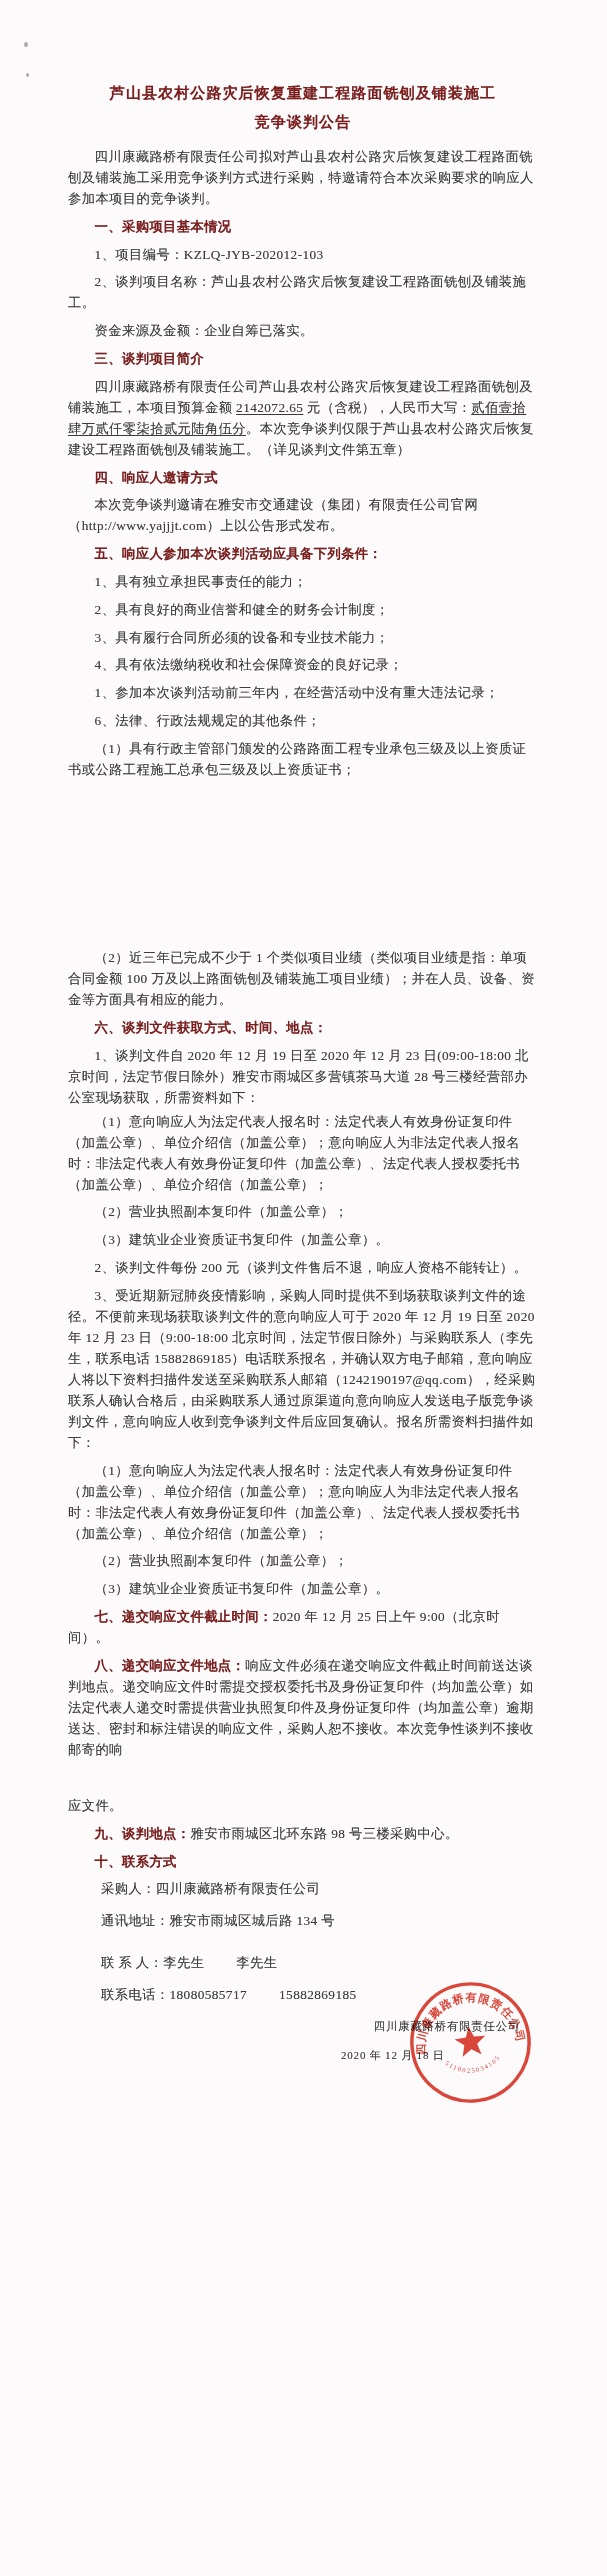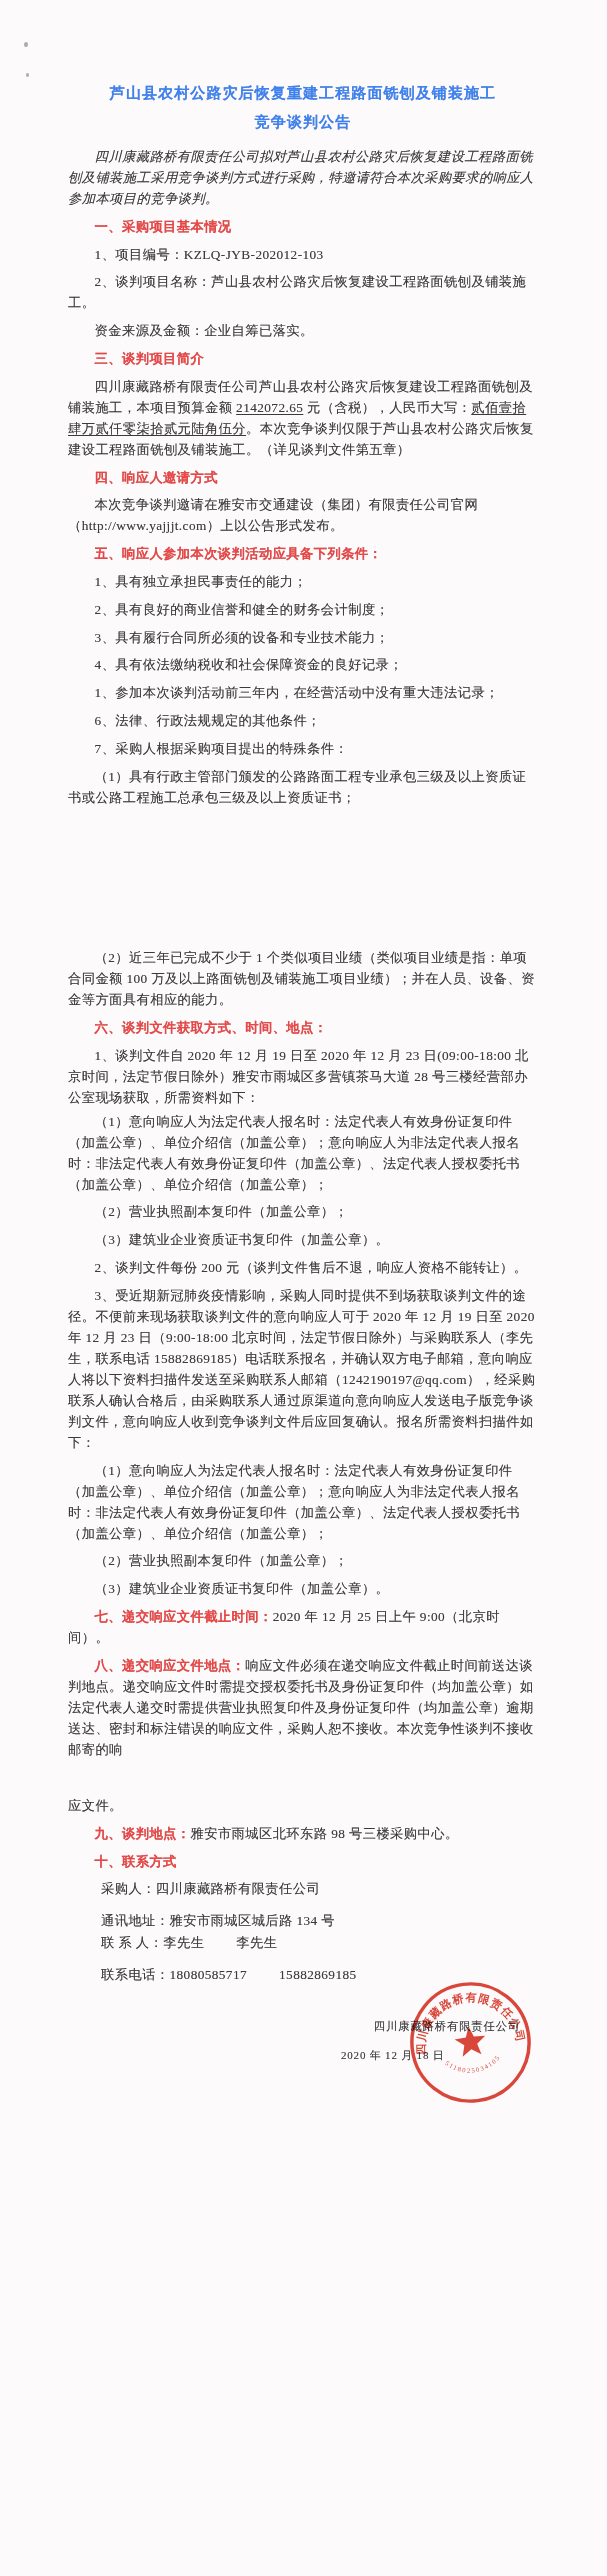--- a/index.html
+++ b/index.html
@@ -9,24 +9,24 @@
     font-family:"Liberation Serif","DejaVu Serif",serif;
     overflow:hidden;
   }
   .scan-page{position:absolute;left:68px;width:470px;}
   p{
     margin:0;font-size:13.3px;line-height:21px;letter-spacing:0.4px;
     color:#3b3b3d;text-indent:2em;
     text-shadow:0 0 0.4px rgba(70,70,72,.45);
   }
   .gap{margin-top:6.8px;}
-  .h{font-weight:bold;color:#ef4444;}
+  .h{font-weight:bold;color:#7f1d1d;}
   .title{
     text-align:center;font-weight:bold;font-size:15px;line-height:29px;
-    text-indent:0;letter-spacing:1.1px;color:#3b82f6;
+    text-indent:0;letter-spacing:1.1px;color:#7f1d1d;
   }
   .u{text-decoration:underline;text-underline-offset:2.3px;}
   .dense{line-height:21px;}
   .contact{padding-left:33px;text-indent:0;}
   .contact .sep{display:inline-block;width:32px;}
   .sig-block{
     position:absolute;left:341px;top:2017px;width:212px;text-align:center;
   }
   .sig-block .sig-company{font-size:11.4px;line-height:18px;text-indent:0;letter-spacing:0.8px;text-align:center;}
   .sig-block .sig-date{font-size:11px;line-height:18px;text-indent:0;letter-spacing:0.8px;text-align:left;margin-top:10.6px;}
@@ -40,42 +40,41 @@
 </style>
 </head>
 <body>
 
 <div class="speck" id="speck1"></div>
 <div class="speck" id="speck2"></div>
 
 <div class="scan-page" style="top:79px;">
   <p class="title">芦山县农村公路灾后恢复重建工程路面铣刨及铺装施工</p>
   <p class="title">竞争谈判公告</p>
-  <p class="gap" style="margin-top:9px;font-style:italic;">四川康藏路桥有限责任公司拟对芦山县农村公路灾后恢复建设工程路面铣刨及铺装施工采用竞争谈判方式进行采购，特邀请符合本次采购要求的响应人参加本项目的竞争谈判。</p>
+  <p class="gap" style="margin-top:9px;">四川康藏路桥有限责任公司拟对芦山县农村公路灾后恢复建设工程路面铣刨及铺装施工采用竞争谈判方式进行采购，特邀请符合本次采购要求的响应人参加本项目的竞争谈判。</p>
 
   <p class="h gap">一、采购项目基本情况</p>
   <p class="gap">1、项目编号：KZLQ-JYB-202012-103</p>
   <p class="gap">2、谈判项目名称：芦山县农村公路灾后恢复建设工程路面铣刨及铺装施工。</p>
 
   <p class="gap">资金来源及金额：企业自筹已落实。</p>
 
   <p class="h gap">三、谈判项目简介</p>
   <p class="gap"><span>四川康藏路桥有限责任公司芦山县农村公路灾后恢复建设工程路面铣刨及铺装施工，本项目预算金额 </span><span class="u">2142072.65</span><span> 元（含税），人民币大写：</span><span class="u">贰佰壹拾肆万贰仟零柒拾贰元陆角伍分</span><span>。本次竞争谈判仅限于芦山县农村公路灾后恢复建设工程路面铣刨及铺装施工。（详见谈判文件第五章）</span></p>
 
   <p class="h gap">四、响应人邀请方式</p>
   <p class="gap">本次竞争谈判邀请在雅安市交通建设（集团）有限责任公司官网（http://www.yajjjt.com）上以公告形式发布。</p>
 
   <p class="h gap">五、响应人参加本次谈判活动应具备下列条件：</p>
   <p class="gap">1、具有独立承担民事责任的能力；</p>
   <p class="gap">2、具有良好的商业信誉和健全的财务会计制度；</p>
   <p class="gap">3、具有履行合同所必须的设备和专业技术能力；</p>
   <p class="gap">4、具有依法缴纳税收和社会保障资金的良好记录；</p>
   <p class="gap">1、参加本次谈判活动前三年内，在经营活动中没有重大违法记录；</p>
   <p class="gap">6、法律、行政法规规定的其他条件；</p>
-  <p class="gap">7、采购人根据采购项目提出的特殊条件：</p>
   <p class="gap">（1）具有行政主管部门颁发的公路路面工程专业承包三级及以上资质证书或公路工程施工总承包三级及以上资质证书；</p>
 </div>
 
 <div class="scan-page" style="top:947px;">
   <p>（2）近三年已完成不少于 1 个类似项目业绩（类似项目业绩是指：单项合同金额 100 万及以上路面铣刨及铺装施工项目业绩）；并在人员、设备、资金等方面具有相应的能力。</p>
 
   <p class="h gap">六、谈判文件获取方式、时间、地点：</p>
   <p class="gap">1、谈判文件自 2020 年 12 月 19 日至 2020 年 12 月 23 日(09:00-18:00 北京时间，法定节假日除外）雅安市雨城区多营镇茶马大道 28 号三楼经营部办公室现场获取，所需资料如下：</p>
   <p class="dense" style="margin-top:3px;">（1）意向响应人为法定代表人报名时：法定代表人有效身份证复印件（加盖公章）、单位介绍信（加盖公章）；意向响应人为非法定代表人报名时：非法定代表人有效身份证复印件（加盖公章）、法定代表人授权委托书（加盖公章）、单位介绍信（加盖公章）；</p>
   <p class="gap">（2）营业执照副本复印件（加盖公章）；</p>
@@ -93,21 +92,21 @@
 
 <div class="scan-page" style="top:1795px;">
   <p style="text-indent:0;">应文件。</p>
 
   <p class="gap"><span class="h">九、谈判地点：</span><span>雅安市雨城区北环东路 98 号三楼采购中心。</span></p>
 
   <p class="h gap">十、联系方式</p>
 
   <p class="contact gap"><span>采购人：</span><span>四川康藏路桥有限责任公司</span></p>
   <p class="contact" style="margin-top:10.6px;"><span>通讯地址：</span><span>雅安市雨城区城后路 134 号</span></p>
-  <p class="contact" style="margin-top:1px;"><span>联 系 人：</span><span>李先生</span><span class="sep"></span><span>李先生</span></p>
+  <p class="contact" style="margin-top:21px;"><span>联 系 人：</span><span>李先生</span><span class="sep"></span><span>李先生</span></p>
   <p class="contact" style="margin-top:10.6px;"><span>联系电话：</span><span>18080585717</span><span class="sep"></span><span>15882869185</span></p>
 </div>
 
 <div class="sig-block">
   <p class="sig-company">四川康藏路桥有限责任公司</p>
   <p class="sig-date">2020 年 12 月 18 日</p>
 </div>
 
 <svg class="stamp" viewBox="0 0 170 170">
   <defs>

